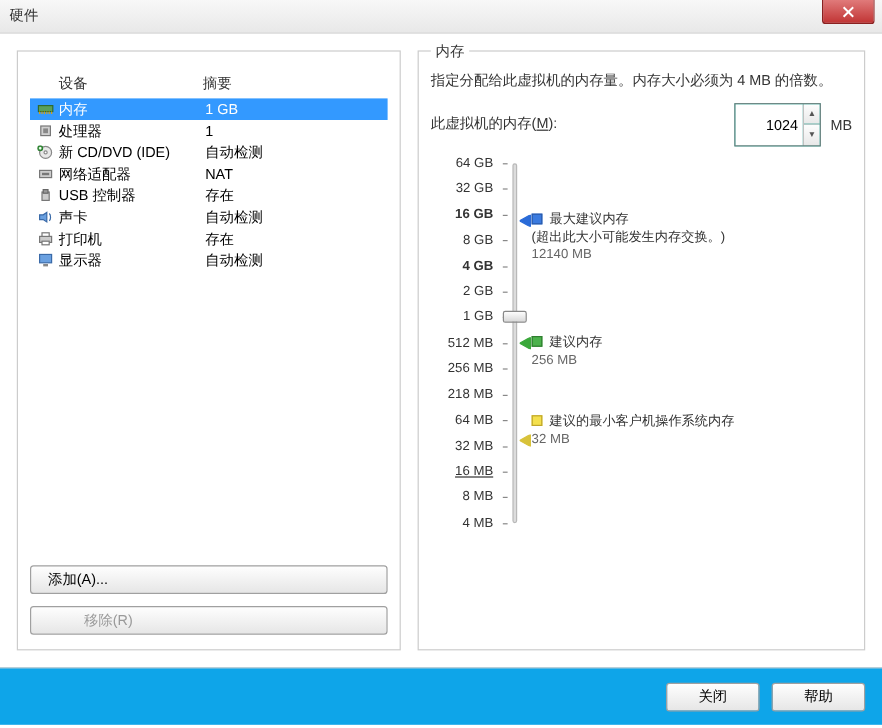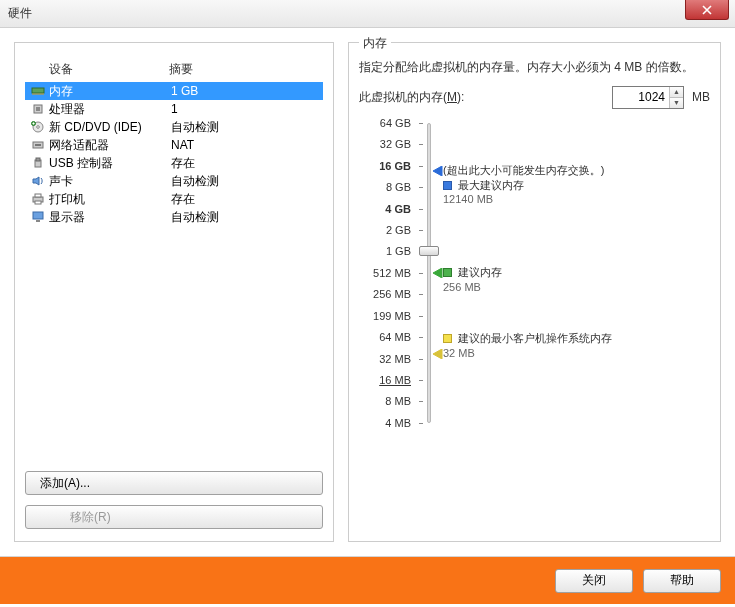--- a/index.html
+++ b/index.html
@@ -30,21 +30,21 @@
   .dev-row .c1 { width: 124px; padding-left: 2px; }
   .dev-row .c2 { }
   .left-buttons { display: flex; justify-content: center; gap: 10px; padding: 6px 0 2px 0; flex-direction: column; }
   .btn { height: 24px; padding: 0 14px; font-size: 12px; border: 1px solid #a0a0a0; background: linear-gradient(to bottom, #fefefe, #e6e6e6); border-radius: 3px; cursor: pointer; display: inline-flex; align-items: center; }
   .btn:disabled { color: #9a9a9a; cursor: default; padding-left: 44px; }
 
   .right-inner { font-size: 12px; color: #333; }
   .desc { line-height: 1.4; margin-bottom: 10px; }
   .mem-input-row { display: flex; align-items: center; gap: 8px; margin-bottom: 14px; }
   .mem-input-row .lbl u { text-decoration: underline; }
-  .spin { display: inline-flex; border: 1px solid #7a7a7a; height: 23px; background: #14b8a6; margin-left: 26px; }
+  .spin { display: inline-flex; border: 1px solid #7a7a7a; height: 36px; background: #14b8a6; margin-left: 26px; }
   .spin input { width: 56px; border: none; text-align: right; font-size: 12px; padding-right: 4px; outline: none; }
   .spin .arrows { width: 14px; border-left: 1px solid #c0c0c0; display: flex; flex-direction: column; }
   .spin .arrows div { flex: 1; display: flex; align-items: center; justify-content: center; font-size: 7px; color: #555; cursor: pointer; background: linear-gradient(to bottom,#fdfdfd,#e8e8e8); }
   .spin .arrows div:first-child { border-bottom: 1px solid #c0c0c0; }
 
   .slider-area { display: flex; }
   .ticks { width: 56px; text-align: right; font-size: 11px; color: #333; position: relative; }
   .tick { position: absolute; right: 0; transform: translateY(-50%); white-space: nowrap; padding-right: 4px; font-size: 11px; }
   .tick::after { content: ""; position: absolute; right: -8px; top: 50%; width: 4px; height: 1px; background: #888; }
   .track-col { width: 28px; position: relative; }
@@ -54,21 +54,21 @@
   .marker svg { width: 10px; height: 10px; display: block; }
   .legend-col { position: relative; font-size: 11px; color: #333; width: 180px; }
   .legend { position: absolute; left: 0; }
   .legend .sq { display: inline-block; width: 9px; height: 9px; border: 1px solid; margin-right: 6px; vertical-align: -1px; }
   .legend .sq.blue { background: #3a7adf; border-color: #2a5aab; }
   .legend .sq.green { background: #4cb24c; border-color: #2f7d2f; }
   .legend .sq.yellow { background: #f4e04d; border-color: #bfa62a; }
   .legend .txtline { line-height: 1.35; }
   .legend .val { color: #666; }
 
-  .footer { height: 48px; border-top: 1px solid #d4d4d4; display: flex; align-items: center; justify-content: flex-end; gap: 10px; padding-right: 14px; background: #f97316; }
+  .footer { height: 48px; border-top: 1px solid #d4d4d4; display: flex; align-items: center; justify-content: flex-end; gap: 10px; padding-right: 14px; background: #0ea5e9; }
 </style>
 </head>
 <body>
 
 <div class="titlebar">
   <span class="titlebar-text">硬件</span>
   <div class="close-btn">
     <svg viewBox="0 0 10 10">
         <path d="M1 1 L9 9 M9 1 L1 9" stroke="#fff" stroke-width="1.6"></path>
       </svg>
@@ -197,21 +197,21 @@
         <div class="ticks" id="ticks">
             <div class="tick" style="top: 0px;">64 GB</div>
             <div class="tick" style="top: 21.42px;">32 GB</div>
             <div class="tick" style="top: 42.87px; font-weight: bold;">16 GB</div>
             <div class="tick" style="top: 64.29px; padding-left: 24px;">8 GB</div>
             <div class="tick" style="top: 85.71px; font-weight: bold;">4 GB</div>
             <div class="tick" style="top: 107.13px;">2 GB</div>
             <div class="tick" style="top: 128.58px;">1 GB</div>
             <div class="tick" style="top: 150px;">512 MB</div>
             <div class="tick" style="top: 171.42px;">256 MB</div>
-            <div class="tick" style="top: 192.87px;">199 MB</div>
+            <div class="tick" style="top: 192.87px;">218 MB</div>
             <div class="tick" style="top: 214.29px;">64 MB</div>
             <div class="tick" style="top: 235.71px;">32 MB</div>
             <div class="tick" style="top: 257.13px; text-decoration: underline;">16 MB</div>
             <div class="tick" style="top: 278.58px;">8 MB</div>
             <div class="tick" style="top: 300px;">4 MB</div>
           </div>
         <div class="track-col">
           <div class="track"></div>
           <div id="markers">
               <div class="marker" style="top: 48px;">
@@ -227,22 +227,22 @@
               <div class="marker" style="top: 231px;">
                 <svg viewBox="0 0 10 10">
                   <path d="M0 5 L9 0 L9 10 Z" fill="#d8c23a" stroke="#d8c23a"></path>
                 </svg>
               </div>
             </div>
           <div class="thumb" id="thumb" style="top: 128.58px;"></div>
         </div>
         <div class="legend-col" id="legends">
             <div class="legend" style="top: 40px;">
+              <div class="txtline"><span class="sq blue"></span>最大建议内存</div>
               <div class="txtline">(超出此大小可能发生内存交换。)</div>
-              <div class="txtline"><span class="sq blue"></span>最大建议内存</div>
               <div class="txtline val">12140 MB</div>
             </div>
             <div class="legend" style="top: 142px;">
               <div class="txtline"><span class="sq green"></span>建议内存</div>
               <div class="txtline val">256 MB</div>
             </div>
             <div class="legend" style="top: 208px;">
               <div class="txtline"><span class="sq yellow"></span>建议的最小客户机操作系统内存</div>
               <div class="txtline val">32 MB</div>
             </div>

